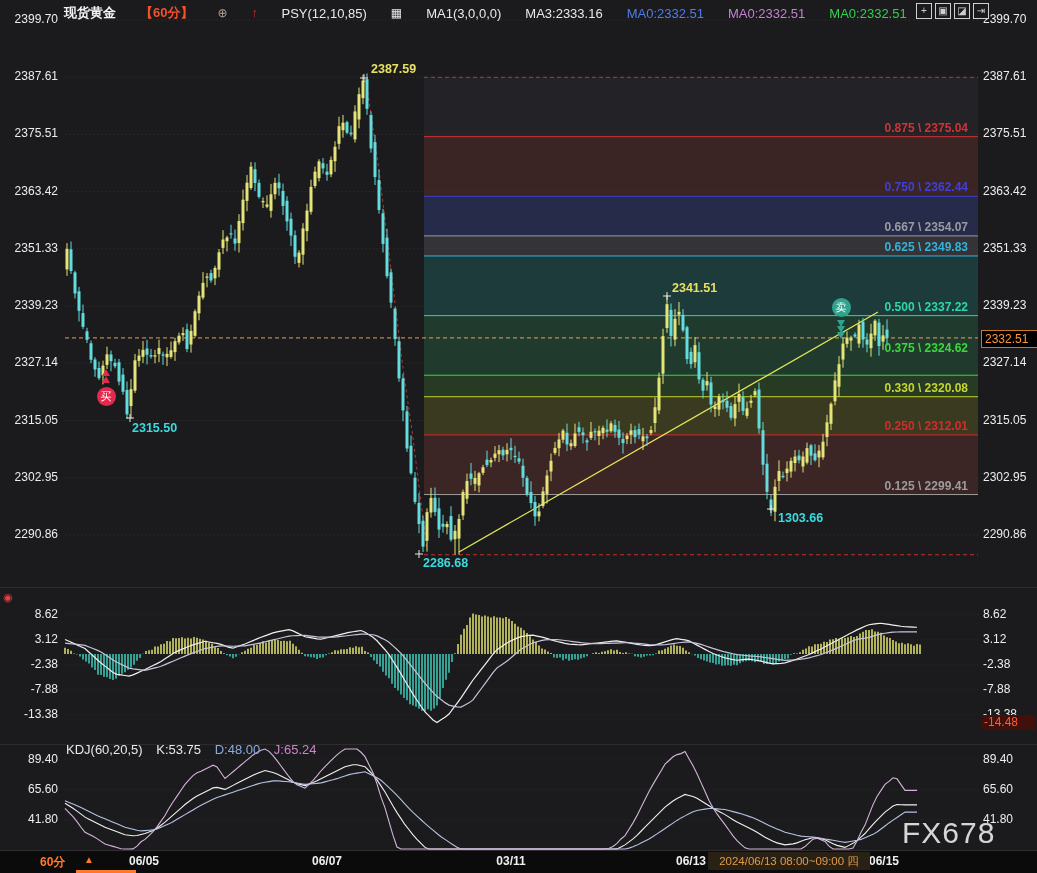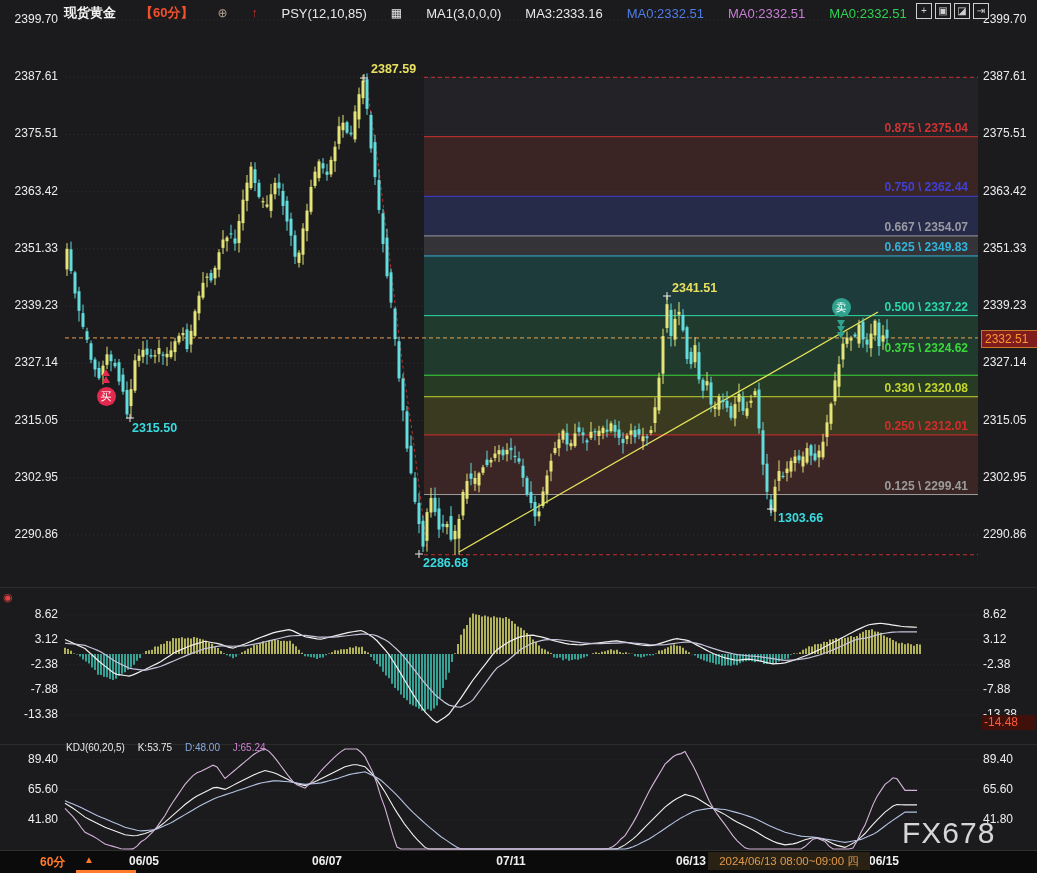--- a/index.html
+++ b/index.html
@@ -13,26 +13,26 @@
   #header{position:absolute;left:64px;top:4px;display:flex;gap:24px;align-items:center;
           font-size:13px;color:#e8e8e8;z-index:5;}
   .hdr-title{font-weight:bold;color:#f2f2f2;}
   .hdr-period{color:#f4502c;font-weight:bold;}
   .glyph{font-size:12px;}
   #toolbar{position:absolute;left:916px;top:3px;display:flex;gap:3px;z-index:5;}
   .tool{width:14px;height:14px;border:1px solid #cfcfcf;color:#cfcfcf;font-size:10px;
         line-height:13px;text-align:center;background:#1b1b1d;cursor:pointer;}
   
   #price-tag{position:absolute;left:981px;top:330px;width:52px;height:16px;border:1px solid #c87828;
-             background:#7f1d1d;color:#ff9632;font-size:12px;line-height:16px;padding-left:3px;z-index:6;}
+             background:#000000;color:#ff9632;font-size:12px;line-height:16px;padding-left:3px;z-index:6;}
   #macd-tag{position:absolute;left:982px;top:715px;width:52px;height:15px;background:#40100a;
             color:#ff5a3c;font-size:12px;line-height:15px;padding-left:2px;z-index:6;}
   
   #macd-header{position:absolute;left:66px;top:596px;font-size:12.5px;z-index:5;}
-  #kdj-header{position:absolute;left:66px;top:742px;font-size:10px;z-index:5;}
+  #kdj-header{position:absolute;left:66px;top:742px;font-size:13px;z-index:5;}
   .ind-w{color:#e8e8e8;margin-right:10px;}
   .ind-b{color:#8aabe0;margin-right:10px;}
   .ind-p{color:#d080d0;}
   #indicator-dot{position:absolute;left:3px;top:591px;color:#e04040;font-size:11px;z-index:5;}
   
   #bottom-bar{position:absolute;left:0;top:850px;width:1037px;height:23px;background:#0b0b0b;
               border-top:1px solid #2f2f2f;z-index:4;}
   #tf-label{position:absolute;left:40px;top:854px;color:#ff7a2a;font-size:12px;font-weight:bold;z-index:6;}
   #tf-arrow{position:absolute;left:84px;top:854px;color:#ff7a2a;font-size:10px;z-index:6;}
   .date-lbl{position:absolute;top:854px;width:60px;text-align:center;color:#efefef;
@@ -864,21 +864,21 @@
       <div class="abs lbl" style="left: 983px; top: 781.911px;">65.60</div>
       <div class="abs lbl" style="left: 0px; width: 58px; text-align: right; top: 811.911px;">41.80</div>
       <div class="abs lbl" style="left: 983px; top: 811.911px;">41.80</div>
       <div class="anno" style="left: 371px; top: 62px; color: rgb(232, 224, 96);">2387.59</div>
       <div class="anno" style="left: 672px; top: 281px; color: rgb(232, 224, 96);">2341.51</div>
       <div class="anno" style="left: 132px; top: 421px; color: rgb(56, 220, 224);">2315.50</div>
       <div class="anno" style="left: 423px; top: 556px; color: rgb(56, 220, 224);">2286.68</div>
       <div class="anno" style="left: 778px; top: 511px; color: rgb(56, 220, 224);">1303.66</div>
       <div class="date-lbl" style="left: 114px;">06/05</div>
       <div class="date-lbl" style="left: 297px;">06/07</div>
-      <div class="date-lbl" style="left: 481px;">07/11</div>
+      <div class="date-lbl" style="left: 481px;">03/11</div>
       <div class="date-lbl" style="left: 661px;">06/13</div>
       <div class="date-lbl" style="left: 854px;">06/15</div>
     </div>
 
   <div id="header">
     <span class="hdr-title">现货黄金</span>
     <span class="hdr-period">【60分】</span>
     <span class="glyph" style="color:#b0a090">⊕</span>
     <span class="glyph" style="color:#e03030;font-weight:bold">↑</span>
     <span>PSY(12,10,85)</span>

